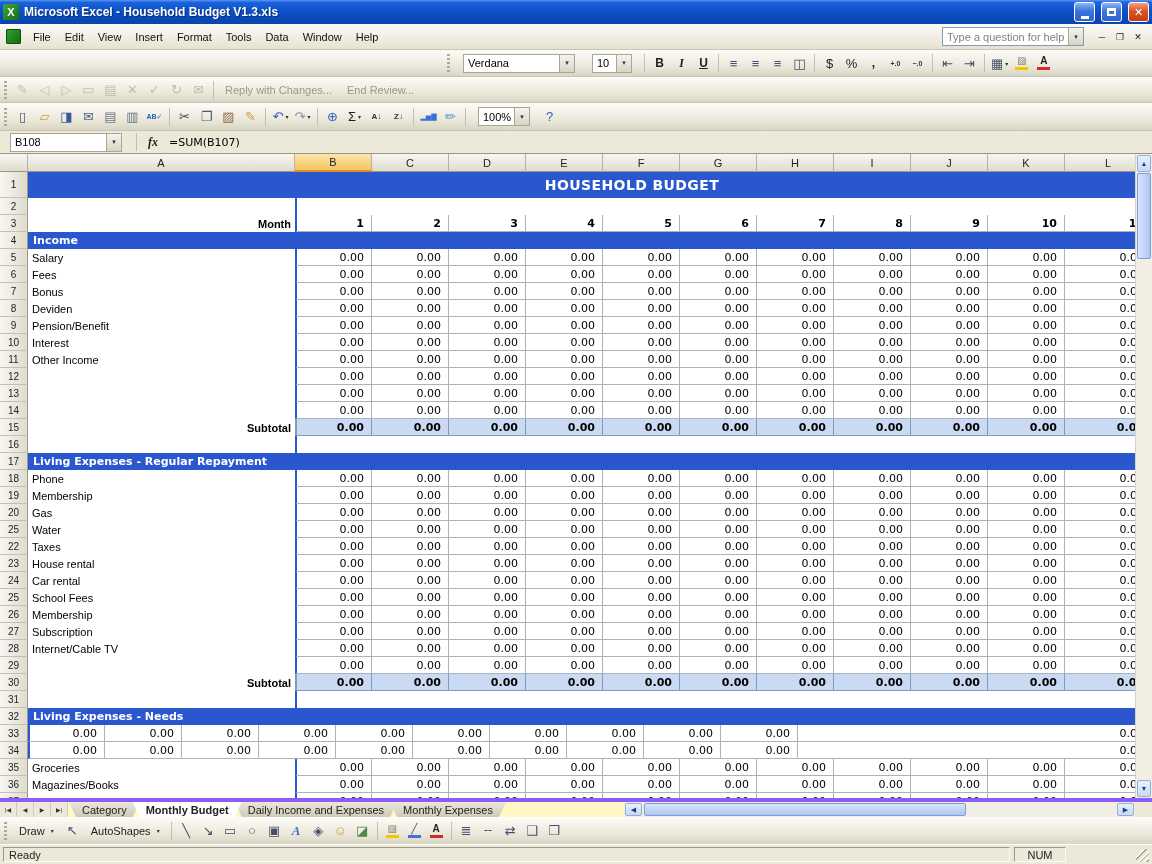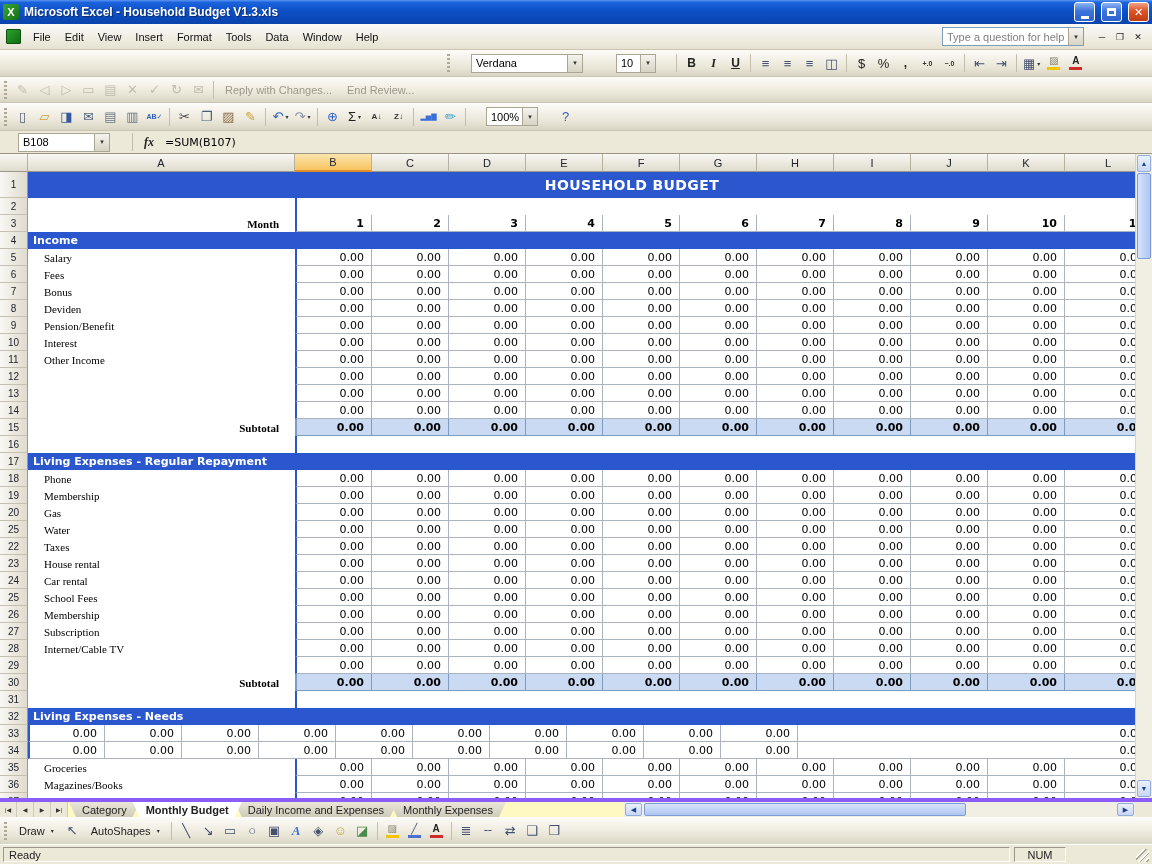--- a/index.html
+++ b/index.html
@@ -51,46 +51,46 @@
   .glyph.gI{font-style:italic;font-family:"Liberation Serif",serif;font-size:12px;font-weight:bold}
   .glyph.gU{text-decoration:underline;font-size:12px;font-weight:bold}
   .glyph.wordart{font-family:"Liberation Serif",serif;font-style:italic;font-weight:bold}
   .tbtn.dis{opacity:.45}
   .caret{font-size:6px;margin-left:2px;color:#333}
   .textbtn{padding:0 7px;gap:4px;color:#222;white-space:nowrap}
   .textbtn.dis{color:#9C9889;opacity:1}
   .swatch{flex-direction:column;gap:0}
   .swatch .glyph{font-size:10px;line-height:1;margin-bottom:1px}
   .swatchbar{width:13px;height:3px;display:block}
-  .combo{height:19px;background:#fff;border:1px solid #A9A794;display:flex;align-items:stretch;margin:0 16px}
+  .combo{height:19px;background:#fff;border:1px solid #A9A794;display:flex;align-items:stretch;margin:0 8px}
   .cval{flex:1;display:flex;align-items:center;padding:0 4px;white-space:nowrap;overflow:hidden}
 
   
   .formulabar{flex:0 0 23px;display:flex;align-items:center;padding:0 2px;gap:3px;background:#ECE9D8;border-bottom:1px solid #9A9685}
-  .namebox{width:92px}
+  .namebox{width:112px}
   .fx{font-family:"Liberation Serif",serif;font-style:italic;font-weight:bold;font-size:12px;padding:0 5px;color:#222}
   .formula-text{flex:1;padding:0 3px;font-family:"DejaVu Sans",sans-serif;font-size:11px}
 
   
   .gridwrap{flex:1 1 auto;position:relative;background:#fff;overflow:hidden}
   .headrow{display:flex;height:18px}
   .hgroup{display:flex;flex:1}
   .hcell{background:linear-gradient(180deg,#F8F7F3,#DFDBCD);border-right:1px solid #B5B19E;border-bottom:1px solid #9C9889;
     display:flex;align-items:center;justify-content:center;color:#21242C}
   .corner{width:28px;flex:0 0 28px}
   .colhead{flex:0 0 77px}
   .colhead.a{flex:0 0 267px}
   .colhead.last{flex:1 1 auto}
   .colhead.sel{background:linear-gradient(180deg,#FBE5AE,var(--selected-header));border-bottom:2px solid #DF8E2B}
   #grid-rows{position:absolute;top:18px;left:0;right:0}
   .grow{display:flex;height:17px;background:#fff}
   .grow.title{height:26px}
   .rowhead{flex:0 0 28px;background:linear-gradient(90deg,#F8F7F3,#DFDBCD);border-right:1px solid #9C9889;border-bottom:1px solid #C5C1B0;
     display:flex;align-items:center;justify-content:center;font-size:10px;color:#21242C}
-  .acell{flex:0 0 267px;display:flex;align-items:center;padding:0 16px;white-space:nowrap;overflow:hidden;font-family:Liberation Serif, serif}
+  .acell{flex:0 0 267px;display:flex;align-items:center;padding:0 4px;white-space:nowrap;overflow:hidden;font-family:Liberation Sans, sans-serif}
   .vcell{flex:0 0 77px;display:flex;align-items:center;justify-content:flex-end;padding-right:7px;
     border-right:1px solid var(--gridline);border-bottom:1px solid var(--gridline);font-family:"DejaVu Sans",sans-serif}
   .vcell.last{flex:1 1 auto}
   .vcell.first{border-left:2px solid var(--accent-blue)}
   .bluespan{flex:1;background:var(--accent-blue);color:#fff;font-weight:bold;display:flex;align-items:center;font-family:"DejaVu Sans",sans-serif}
   .bluespan.title-span{justify-content:center;font-size:14px;padding-left:84px;letter-spacing:.4px}
   .bluespan.section-span{padding-left:5px}
   .espan{flex:1;border-left:2px solid var(--accent-blue)}
   .grow.month .acell,.grow.subtotal .acell{justify-content:flex-end;font-weight:bold}
   .grow.month .vcell{font-weight:bold}

